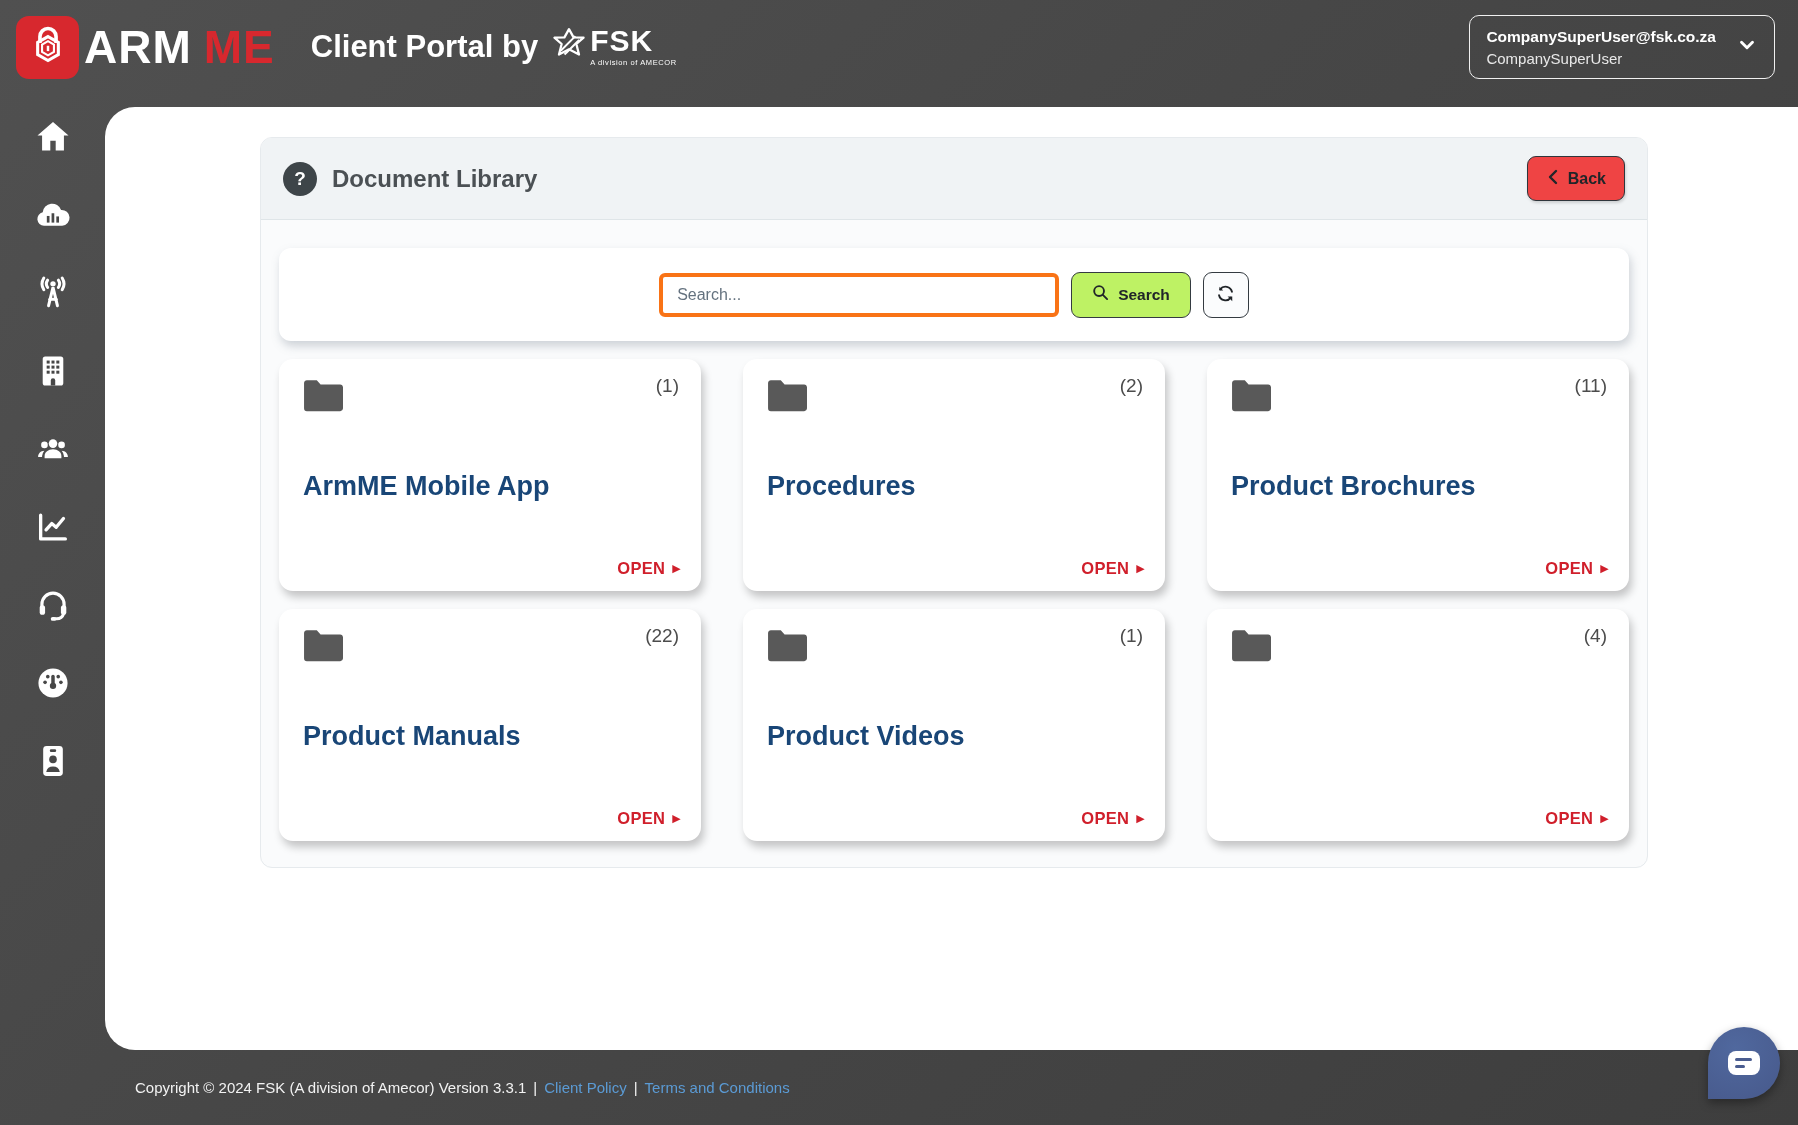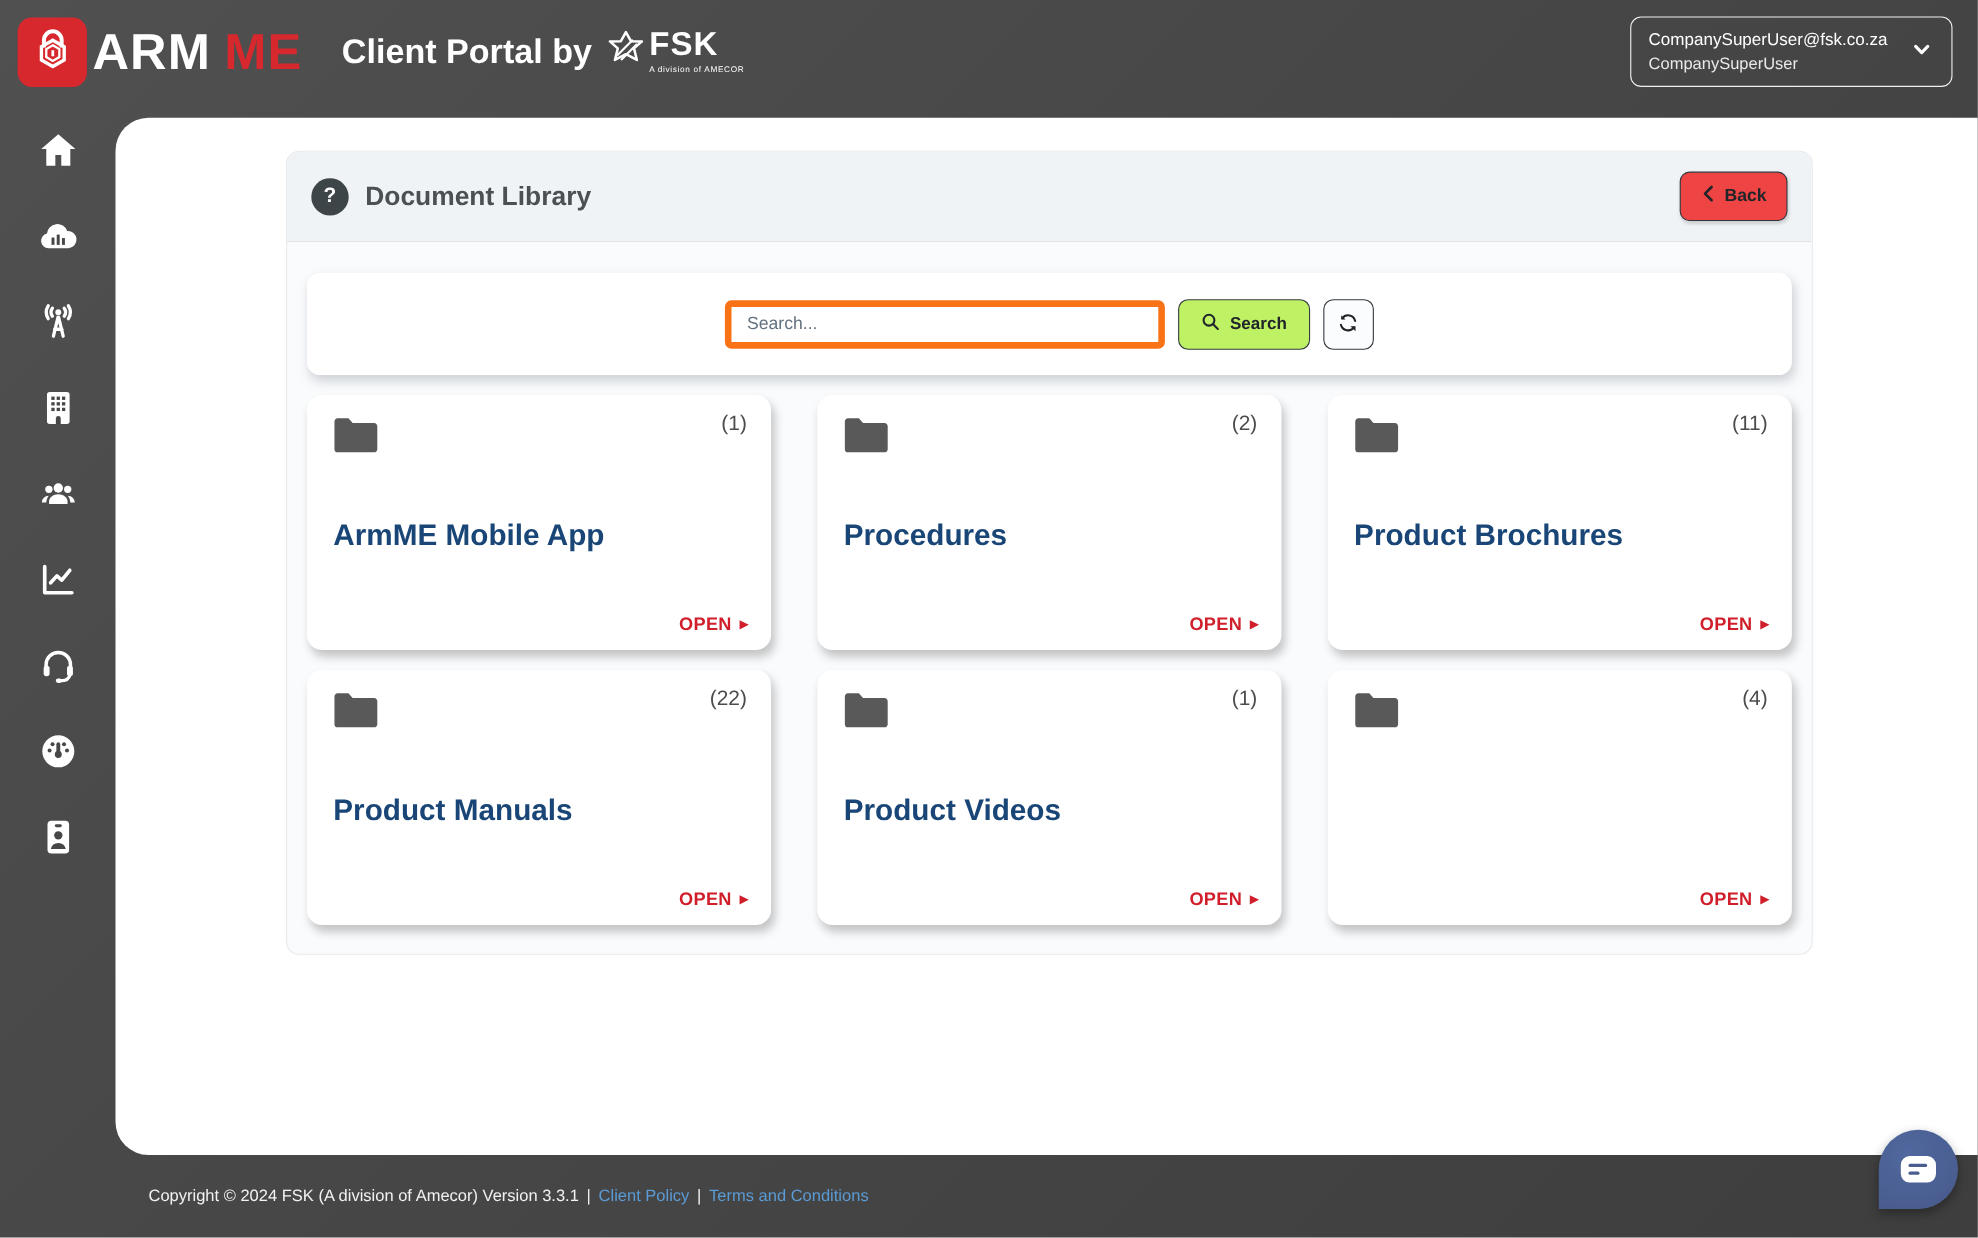--- a/index.html
+++ b/index.html
@@ -16,40 +16,40 @@
   .brand { margin-left:5px; font-size:46px; font-weight:800; letter-spacing:1px; display:flex; gap:12px; }
   .brand .arm { color:#ffffff; }
   .brand .me { color:#d7282e; }
   .portal-title { margin-left:36px; font-size:31px; font-weight:700; color:#fff; }
   .fsk { margin-left:12px; display:flex; align-items:flex-start; }
   .fsk-text-col { display:flex; flex-direction:column; align-items:flex-start; margin-left:2px; }
   .fsk-name { font-size:30px; font-weight:800; letter-spacing:1px; line-height:1; }
   .fsk-tagline { font-size:7.5px; letter-spacing:.6px; margin-top:2px; color:#fff; }
   .top-spacer { flex:1; }
   .user-menu { margin-right:23px; border:1.5px solid #f0f0f0; border-radius:10px; padding:9px 16px; display:flex; align-items:center; gap:20px; cursor:pointer; }
-  .user-email { font-size:15.5px; font-weight:400; color:#fff; line-height:1.5;text-align:right; }
+  .user-email { font-size:15.5px; font-weight:700; color:#fff; line-height:1.5;text-align:right; }
   .user-name { font-size:15px; color:#e9e9e9; line-height:1.4; }
 
   
   .sidebar { position:absolute; left:0; top:94px; width:105px; bottom:0; display:flex; flex-direction:column; align-items:center; padding-top:16px; }
   .side-item { width:58px; height:58px; margin-bottom:20px; display:flex; align-items:center; justify-content:center; cursor:pointer; }
   .side-item svg { width:38px; height:38px; }
 
   
   .main { position:absolute; left:105px; top:107px; right:0; bottom:75px; background:#ffffff; border-radius:30px 0 0 30px; }
 
   .panel { position:absolute; left:155px; top:30px; width:1388px; height:731px; background:#fafbfc; border:1px solid #e6eaed; border-radius:12px; }
   .panel-header { height:82px; background:#f0f3f5; border-bottom:1px solid #dfe5e8; border-radius:11px 11px 0 0; display:flex; align-items:center; padding:0 22px; }
   .q-circle { width:34px; height:34px; border-radius:50%; background:#3e4549; color:#fff; font-size:19px; font-weight:700; display:flex; align-items:center; justify-content:center; }
   .panel-title { margin-left:15px; font-size:24px; font-weight:700; color:#4b5054; }
   .back-btn { margin-left:auto; height:45px; padding:0 18px; border-radius:9px; border:1px solid #2f363c; background:#ef4444; display:flex; align-items:center; gap:9px; font-size:16px; font-weight:700; color:#212529; cursor:pointer; box-shadow:1px 2px 3px rgba(0,0,0,.15); }
   .panel-body { padding:28px 18px 0 18px; }
 
   .search-card { height:93px; background:#fff; border-radius:12px; box-shadow:2px 5px 10px rgba(120,132,146,.35); display:flex; align-items:center; justify-content:center; gap:12px; }
-  .search-input { width:400px; height:44px; border:6px solid #f97316; border-radius:6px; padding:0 14px; font-size:16px; color:#333; font-family:"Liberation Sans",sans-serif; outline:none; }
+  .search-input { width:400px; height:44px; border:4px solid #f97316; border-radius:6px; padding:0 14px; font-size:16px; color:#333; font-family:"Liberation Sans",sans-serif; outline:none; }
   .search-input::placeholder { color:#64727f; }
   .search-btn { height:46px; padding:0 20px; border-radius:9px; border:1px solid #343b41; background:#bef264; display:flex; align-items:center; gap:9px; font-size:15.5px; font-weight:700; color:#212529; cursor:pointer; font-family:"Liberation Sans",sans-serif; }
   .refresh-btn { width:46px; height:46px; border-radius:9px; border:1px solid #343b41; background:#fbfcfd; display:flex; align-items:center; justify-content:center; cursor:pointer; }
 
   .cards-grid { margin-top:18px; display:grid; grid-template-columns:repeat(3,1fr); column-gap:42px; row-gap:18px; }
   .folder-card { position:relative; height:232px; background:#fff; border-radius:14px; box-shadow:3px 6px 9px rgba(0,0,0,.22); }
   .folder-icon { position:absolute; top:18px; left:22px; }
   .folder-count { position:absolute; top:16px; right:22px; font-size:19px; color:#4c4c4c; }
   .folder-title { position:absolute; left:24px; top:112px; font-size:27px; font-weight:700; color:#194677; }
   .open-link { position:absolute; right:20px; bottom:13px; display:flex; align-items:center; gap:7px; color:#d01f2b; font-size:16.5px; font-weight:700; letter-spacing:.3px; cursor:pointer; }

